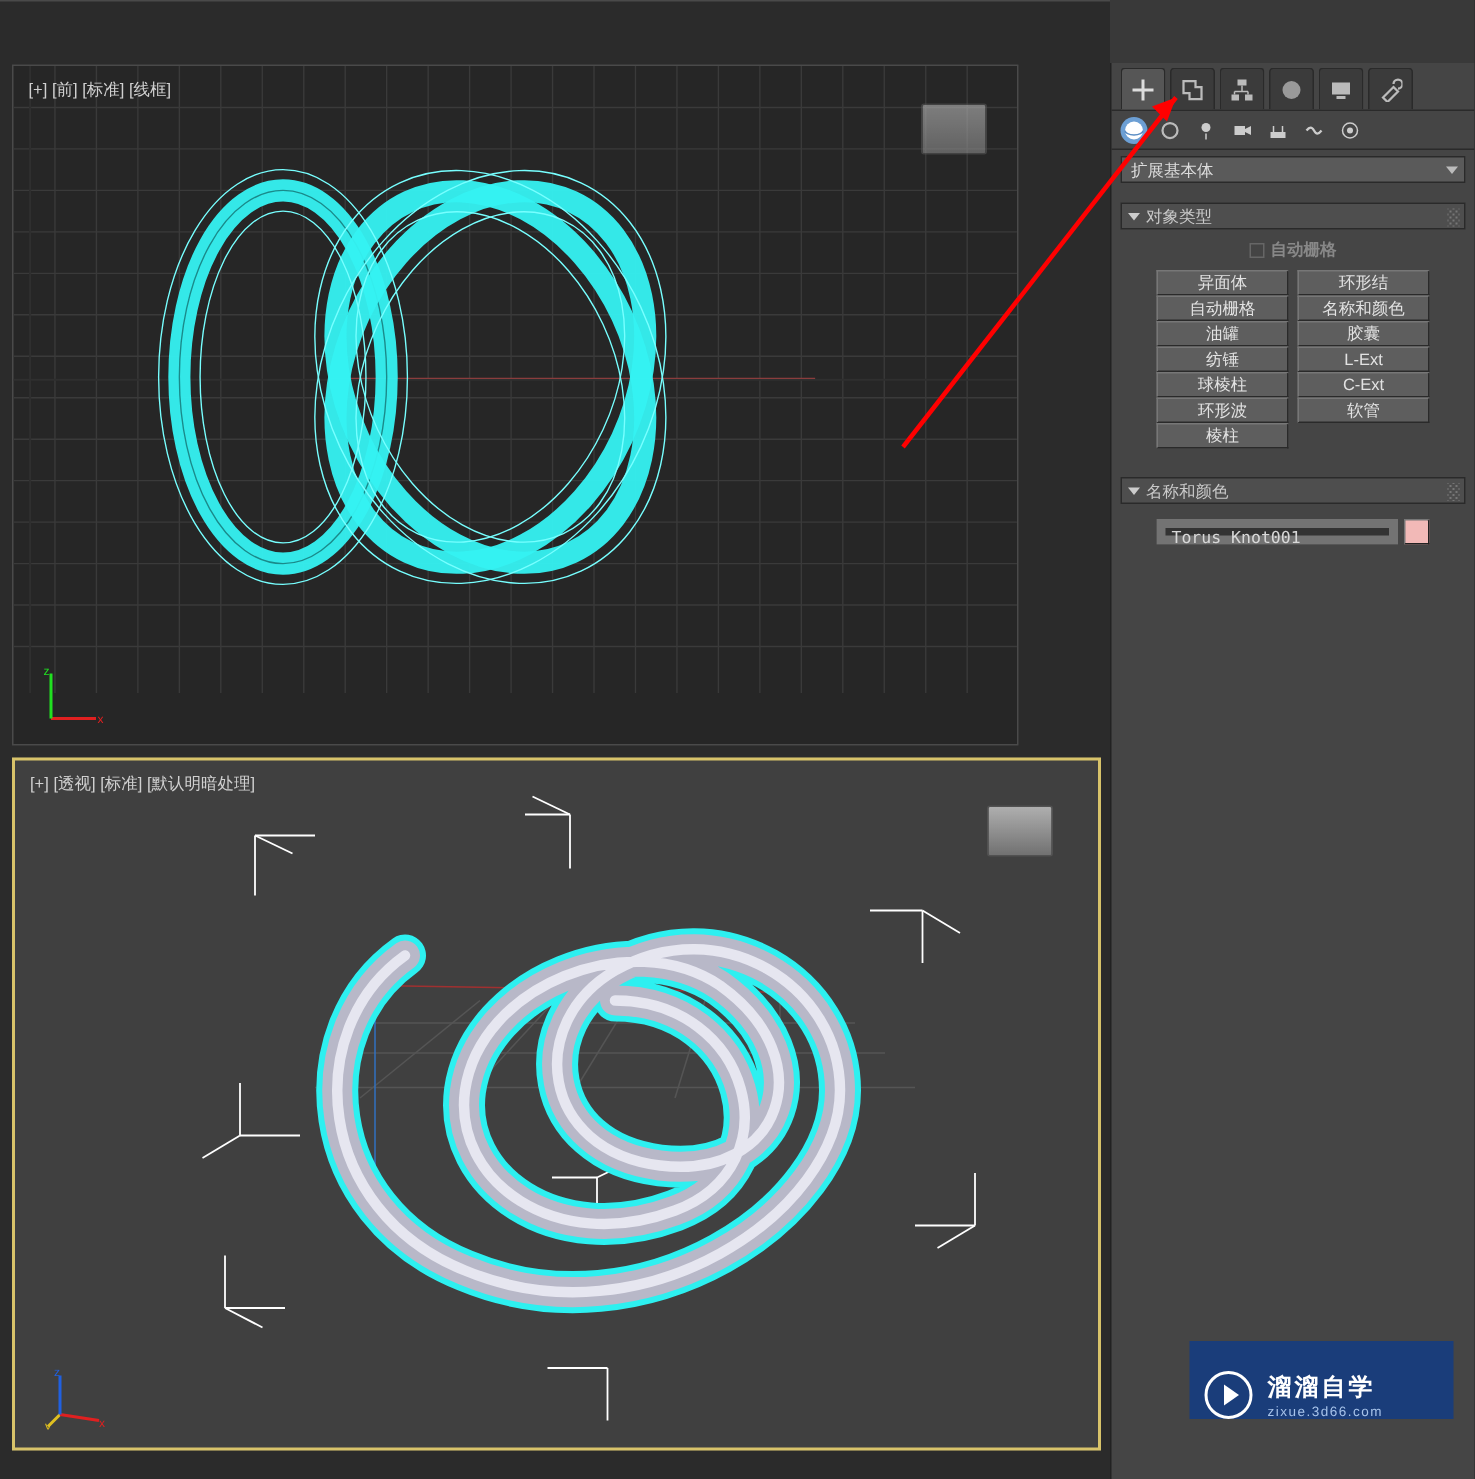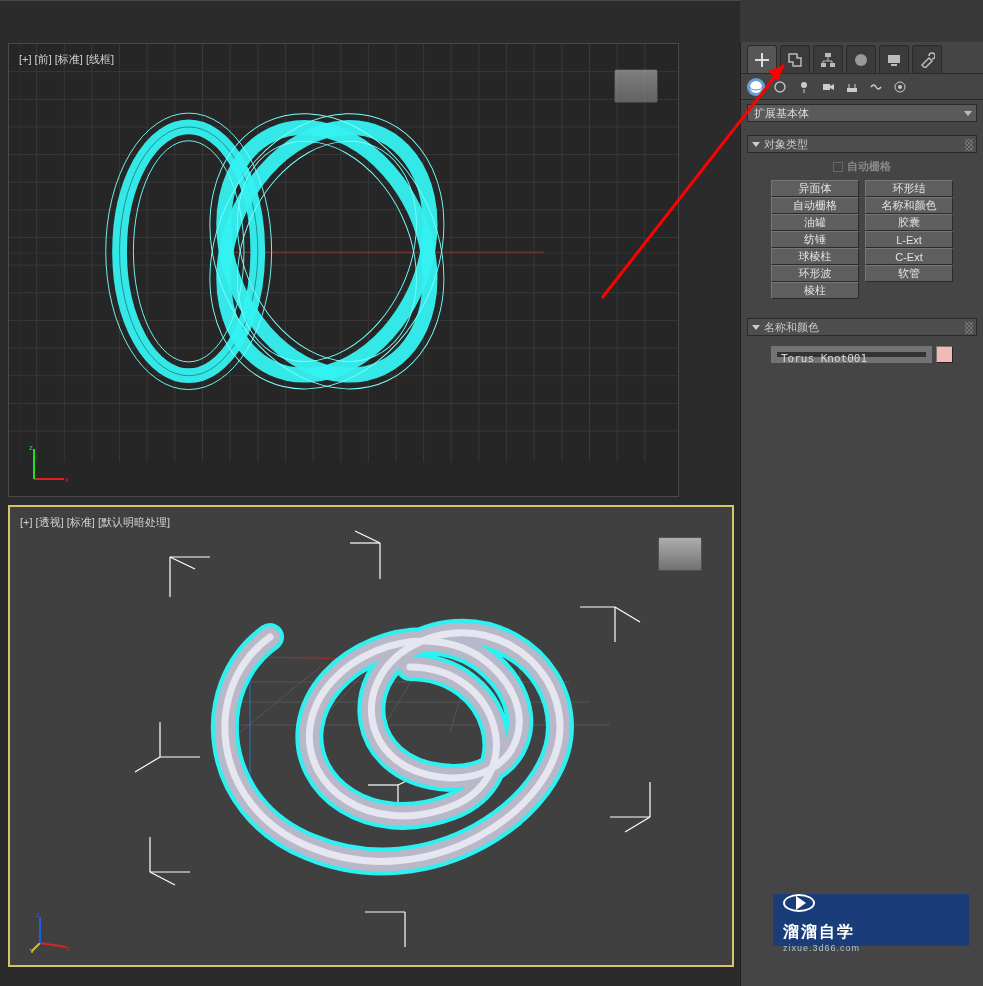--- a/index.html
+++ b/index.html
@@ -226,28 +226,27 @@
   width: 17px; height: 17px;
   background: #f2b9b7;
   border: 1px solid #222;
   border-top-color: #777;
   border-left-color: #777;
 }
 
 .watermark {
   position: absolute;
   right: 14px; bottom: 40px;
-  width: 196px; height: 52px;
+  width: 176px; height: 52px;
   background: #1a3d7a;
   display: flex;
-  align-items: flex-start;
+  align-items: flex-end;
   gap: 10px;
   padding: 0 10px;
   z-index: 50;
-  flex-direction: column;
 }
 .watermark .play {
   width: 32px; height: 32px;
   border: 2px solid #fff;
   border-radius: 50%;
   display: flex; align-items: center; justify-content: center;
 }
 .watermark .play::after {
   content: '';
   border-left: 10px solid #fff;

